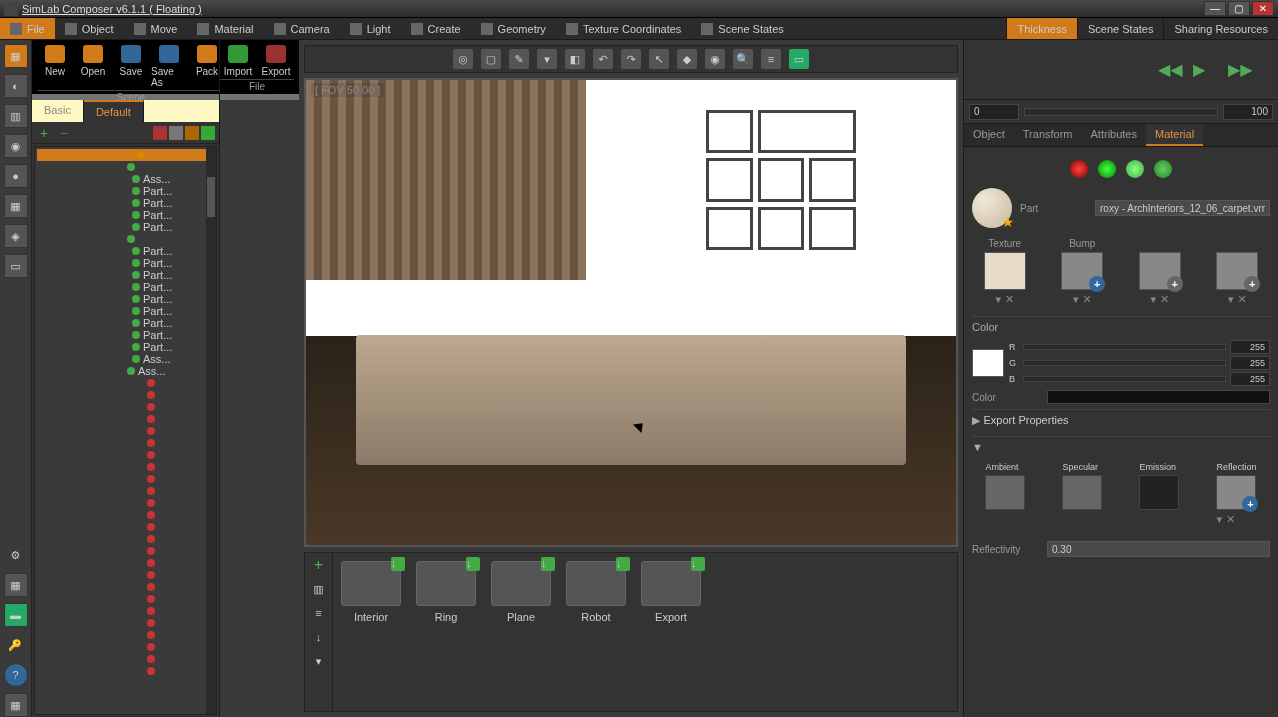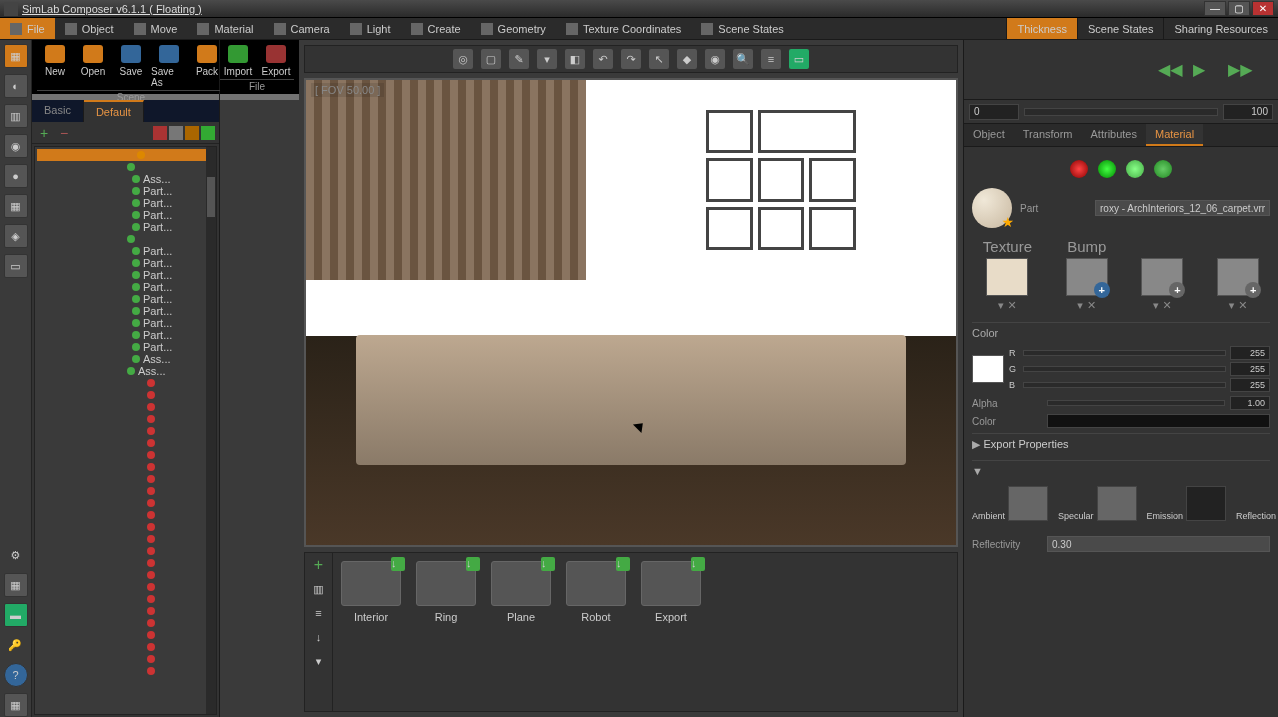--- a/index.html
+++ b/index.html
@@ -37,21 +37,21 @@
     .tool-btn { display: flex; flex-direction: column; align-items: center; width: 36px; cursor: pointer; padding-top: 2px; }
     .tool-icon { width: 20px; height: 18px; background: #d17a1a; border-radius: 3px; margin-bottom: 3px; }
     .tool-label { font-size: 10px; }
     .group-label { font-size: 10px; color: #999; height: 12px; display: flex; align-items: center; justify-content: center; width: 100%; border-top: 1px solid #444; margin-top: 2px; padding-top: 1px; }
     
     
     .center-col { flex: 1; display: flex; }
     
     
     .left-panel { width: 188px; background: #333; border-right: 1px solid #1a1a1a; display: flex; flex-direction: column; }
-    .tab-header { display: flex; background: #0f172a; text-align: right; }
+    .tab-header { display: flex; background: #fef9c3; text-align: right; }
     .tab { padding: 4px 12px; cursor: pointer; border-right: 1px solid #1a1a1a; color: #888; }
     .tab.active { background: #333; color: #e79444; border-top: 2px solid #d17a1a; }
     .tree-toolbar { height: 22px; background: #333; display: flex; align-items: center; padding: 0 4px; border-bottom: 1px solid #222; }
     .tb-btn { width: 16px; height: 16px; display: flex; align-items: center; justify-content: center; cursor: pointer; margin-right: 4px; font-size: 14px; }
     .tb-plus { color: #5a5; }
     .tb-minus { color: #a55; }
     .tb-spacer { flex: 1; }
     .tb-ico { width: 14px; height: 14px; background: #777; margin-left: 2px; }
     .tree-container { flex: 1; overflow: hidden; position: relative; border: 1px solid #222; margin: 2px; background: #3a3a3a; }
     .tree { padding: 2px; }
@@ -101,35 +101,35 @@
     .mat-balls { display: flex; justify-content: center; gap: 10px; padding: 5px; }
     .mat-ball { width: 18px; height: 18px; border-radius: 50%; cursor: pointer; }
     .mat-header { display: flex; align-items: center; gap: 8px; padding: 5px 0; }
     .mat-preview { width: 40px; height: 40px; border-radius: 50%; background: radial-gradient(circle at 30% 30%, #f0e8d8, #c8b8a0); position: relative; }
     .mat-star { position: absolute; bottom: -2px; right: -2px; color: #fa0; font-size: 14px; }
     .prop-row { display: flex; align-items: center; gap: 5px; margin: 4px 0; }
     .prop-label { width: 70px; font-size: 10px; color: #999; }
     .prop-input { flex: 1; background: #4a4a4a; border: 1px solid #555; height: 16px; padding: 0 4px; font-size: 10px; color: #ccc; }
     .tex-row { display: flex; gap: 12px; padding: 5px 0; justify-content: space-around; }
     .tex-slot { display: flex; flex-direction: column; align-items: center; gap: 3px; }
-    .tex-label { font-size: 15px; color: #999; }
+    .tex-label { font-size: 10px; color: #999; }
     .tex-box { width: 42px; height: 38px; background: #888; border: 1px solid #555; position: relative; }
     .tex-add { position: absolute; bottom: -3px; right: -3px; width: 16px; height: 16px; background: #369; border-radius: 50%; color: #fff; display: flex; align-items: center; justify-content: center; font-weight: bold; }
     .tex-controls { display: flex; gap: 4px; font-size: 9px; }
     .tex-ctrl { cursor: pointer; color: #888; }
     .section-header { font-size: 11px; color: #aaa; padding: 4px 0; border-top: 1px solid #444; margin-top: 5px; }
     .color-row { display: flex; align-items: center; gap: 5px; margin: 3px 0; }
     .color-swatch { width: 32px; height: 28px; background: #fff; border: 1px solid #555; }
     .rgb-group { display: flex; flex-direction: column; gap: 2px; flex: 1; }
     .rgb-row { display: flex; align-items: center; gap: 4px; }
     .rgb-label { width: 10px; font-size: 9px; }
     .rgb-slider { flex: 1; height: 6px; background: #2a2a2a; border: 1px solid #444; }
     .rgb-input { background: #222; border: 1px solid #444; width: 40px; height: 14px; padding: 0 4px; font-size: 9px; text-align: right; color: #ccc; }
     .mat-quad { display: flex; gap: 10px; justify-content: space-around; padding: 5px 0; }
-    .quad-item { display: flex; flex-direction: row; align-items: flex-end; gap: 3px; }
+    .quad-item { display: flex; flex-direction: column; align-items: flex-start; gap: 3px; }
     .quad-label { font-size: 9px; }
     .quad-box { width: 40px; height: 35px; background: #666; border: 1px solid #444; position: relative; }
     .expand-arrow { color: #aaa; cursor: pointer; }
   </style>
 </head>
 <body>
 
 <div class="titlebar">
   <div class="titlebar-icon"></div>
   <div class="title-text">SimLab Composer v6.1.1 ( Floating )</div>
@@ -621,25 +621,20 @@
               <input class="rgb-input" value="255" style="">
             </div>
           <div class="rgb-row">
               <span class="rgb-label">B</span>
               <div class="rgb-slider"></div>
               <input class="rgb-input" value="255" style="">
             </div>
         </div>
       </div>
       <div class="prop-row">
-        <span class="prop-label">Alpha</span>
-        <div class="rgb-slider" style="flex:1"></div>
-        <input class="rgb-input" value="1.00" style="">
-      </div>
-      <div class="prop-row">
         <span class="prop-label">Color</span>
         <div style="flex:1;height:14px;background:#111;border:1px solid #444"></div>
       </div>
       <div class="section-header"><span class="expand-arrow">▶</span> <span>Export Properties</span></div>
       <div class="section-header"><span class="expand-arrow">▼</span></div>
       <div class="mat-quad">
         <div class="quad-item">
             <span class="quad-label">Ambient</span>
             <div class="quad-box"></div>
           </div>

